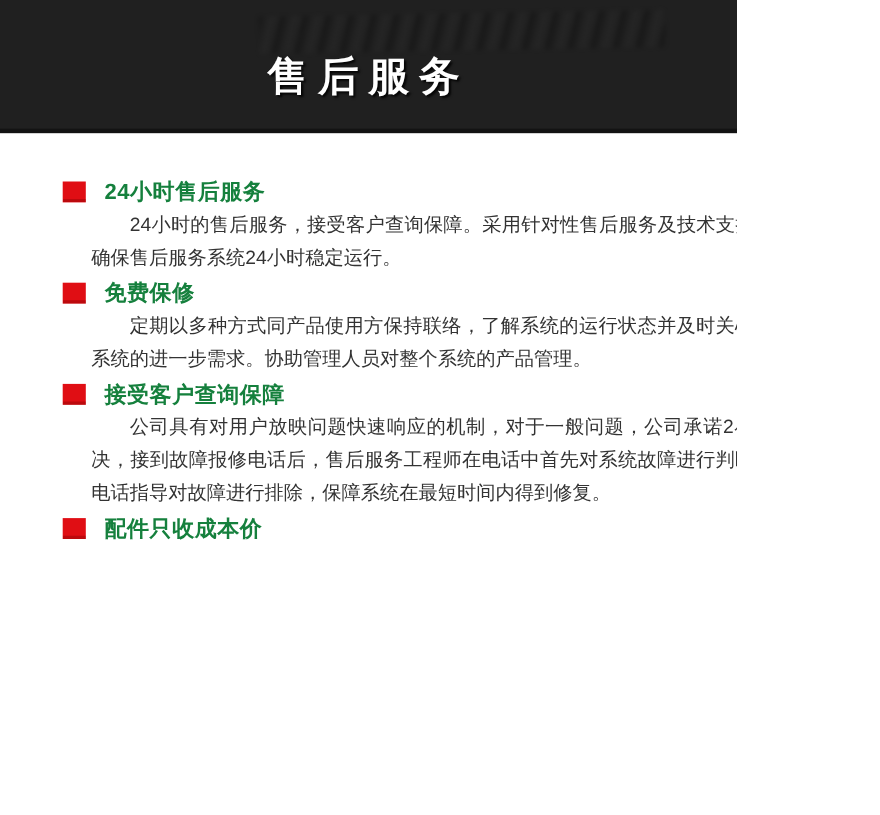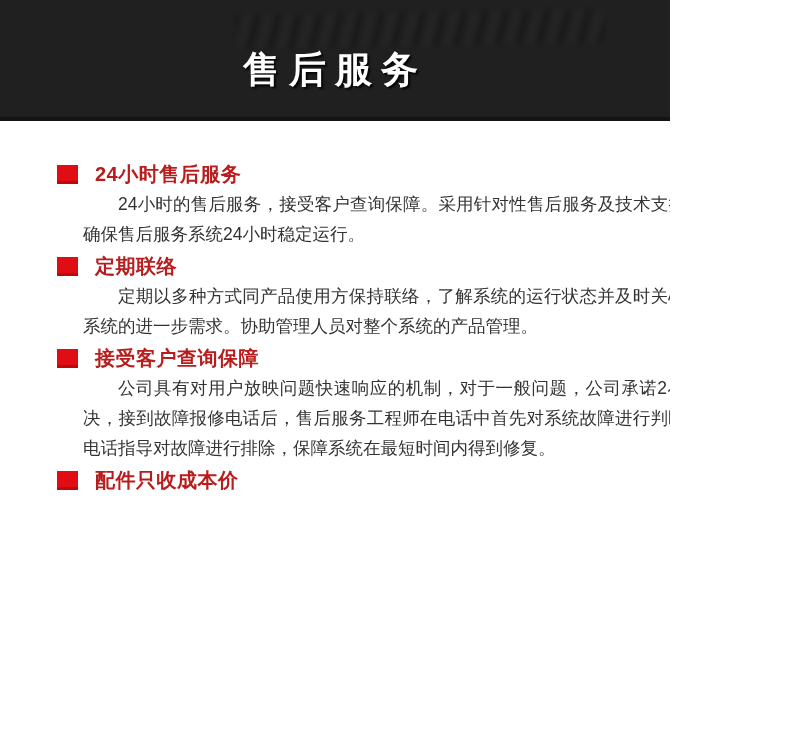--- a/index.html
+++ b/index.html
@@ -61,21 +61,21 @@
   .bullet {
     width: 21px;
     height: 19px;
     background: #e00e14;
     box-shadow: inset 0 -3px 0 rgba(120,0,0,0.35);
     flex: 0 0 auto;
   }
   .section-heading {
     font-size: 20px;
     font-weight: bold;
-    color: #b91c1c;
+    color: #15803d;
     letter-spacing: 0.5px;
     white-space: nowrap;
   }
   .section-paragraph {
     margin: 0 0 0 26px;
     width: 656px;
     font-size: 17.5px;
     line-height: 30px;
     color: #333333;
     text-align: justify;
@@ -98,21 +98,21 @@
       <div class="section-heading-row">
         <span class="bullet"></span>
         <span class="section-heading">24小时售后服务</span>
       </div>
       <p class="section-paragraph">24小时的售后服务，接受客户查询保障。采用针对性售后服务及技术支持方式，确保售后服务系统24小时稳定运行。</p>
     </div>
 
     <div class="section">
       <div class="section-heading-row">
         <span class="bullet"></span>
-        <span class="section-heading">定期联络</span>
+        <span class="section-heading">免费保修</span>
       </div>
       <p class="section-paragraph">定期以多种方式同产品使用方保持联络，了解系统的运行状态并及时关心用户对系统的进一步需求。协助管理人员对整个系统的产品管理。</p>
     </div>
 
     <div class="section">
       <div class="section-heading-row">
         <span class="bullet"></span>
         <span class="section-heading">接受客户查询保障</span>
       </div>
       <p class="section-paragraph">公司具有对用户放映问题快速响应的机制，对于一般问题，公司承诺2小时内解决，接到故障报修电话后，售后服务工程师在电话中首先对系统故障进行判断，同时电话指导对故障进行排除，保障系统在最短时间内得到修复。</p>

